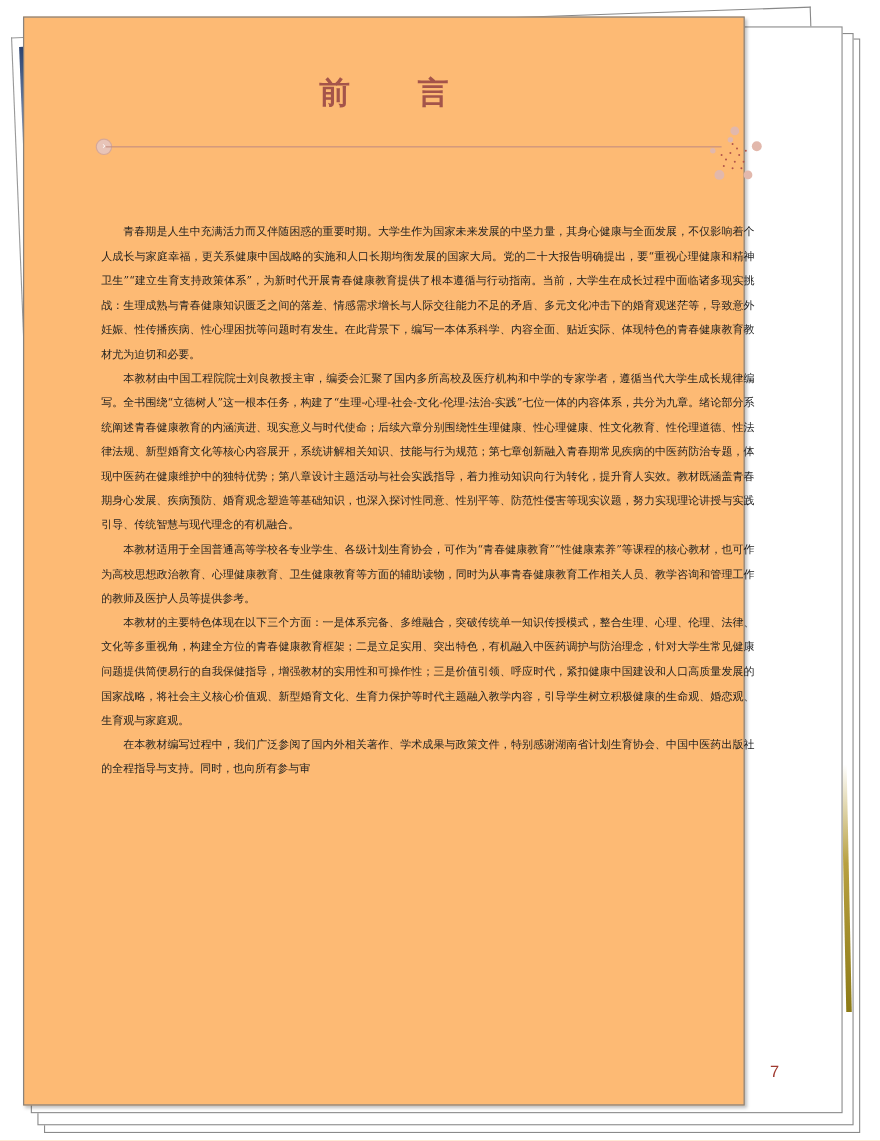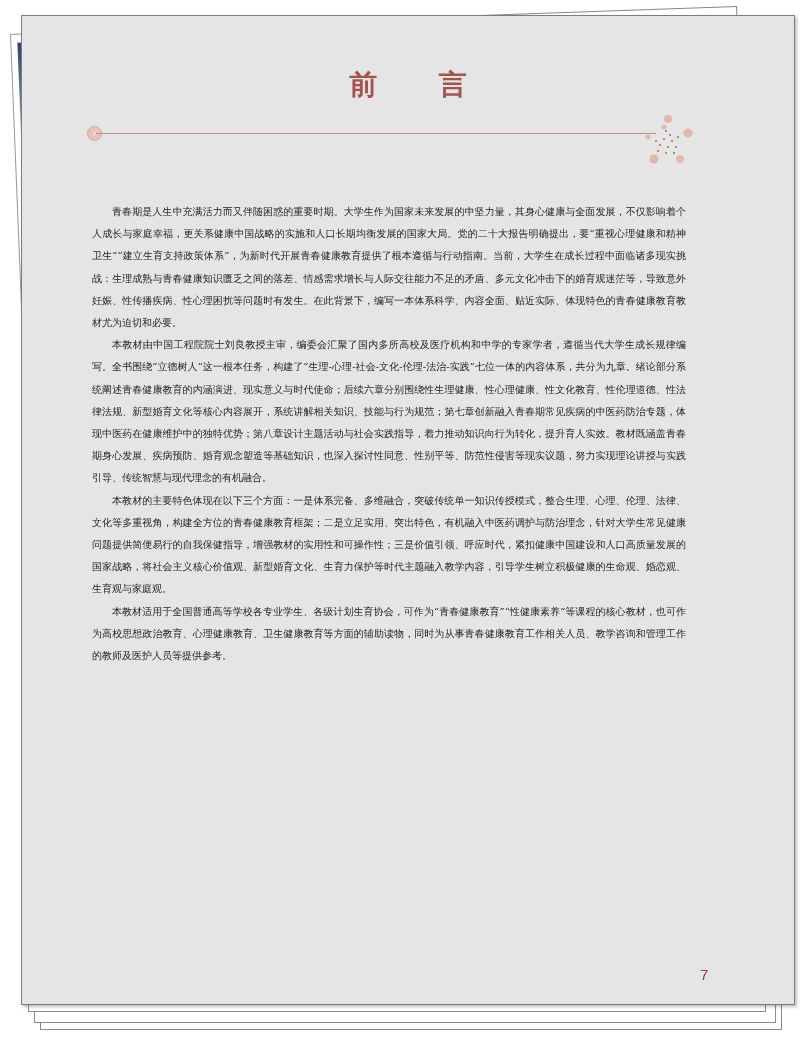--- a/index.html
+++ b/index.html
@@ -28,22 +28,22 @@
     position:absolute; left:420px; top:6px; width:316px; height:30px;
     border-top:1px solid #888; border-right:1px solid #888;
     transform:rotate(-2deg); transform-origin:top right; background:#fff;
   }
   .gold-strip {
     position:absolute; left:767px; top:695px; width:5px; height:225px;
     background:linear-gradient(#fff,#b8a040 40%,#8c7a16);
     transform:rotate(-1.2deg);
   }
   .page {
-    position:absolute; left:21px; top:15px; width:774px; height:990px;
-    background:#e5e5e5; border:1px solid #7d7d7d; box-sizing:border-box;
+    position:absolute; left:21px; top:15px; width:656px; height:990px;
+    background:#fdba74; border:1px solid #7d7d7d; box-sizing:border-box;
     box-shadow:2px 2px 3px rgba(0,0,0,0.25);
   }
   .title {
     position:absolute; left:0; right:0; top:50px; text-align:center;
     font-family:"DejaVu Sans","Liberation Sans",sans-serif;
     font-weight:bold; font-size:28px; letter-spacing:26px;
     color:#a4544a; text-indent:26px;
   }
   .rule {
     position:absolute; left:74px; top:117px; width:560px; height:1px;
@@ -106,18 +106,19 @@
       <circle cx="36" cy="42" r="0.9"></circle>
         <circle cx="40" cy="26" r="0.9"></circle>
       <circle cx="18" cy="30" r="0.9"></circle>
         <circle cx="28" cy="42" r="0.9"></circle>
     </g>
   </svg>
 
   <div class="body-text">
     <p>青春期是人生中充满活力而又伴随困惑的重要时期。大学生作为国家未来发展的中坚力量，其身心健康与全面发展，不仅影响着个人成长与家庭幸福，更关系健康中国战略的实施和人口长期均衡发展的国家大局。党的二十大报告明确提出，要“重视心理健康和精神卫生”“建立生育支持政策体系”，为新时代开展青春健康教育提供了根本遵循与行动指南。当前，大学生在成长过程中面临诸多现实挑战：生理成熟与青春健康知识匮乏之间的落差、情感需求增长与人际交往能力不足的矛盾、多元文化冲击下的婚育观迷茫等，导致意外妊娠、性传播疾病、性心理困扰等问题时有发生。在此背景下，编写一本体系科学、内容全面、贴近实际、体现特色的青春健康教育教材尤为迫切和必要。</p>
     <p>本教材由中国工程院院士刘良教授主审，编委会汇聚了国内多所高校及医疗机构和中学的专家学者，遵循当代大学生成长规律编写。全书围绕“立德树人”这一根本任务，构建了“生理-心理-社会-文化-伦理-法治-实践”七位一体的内容体系，共分为九章。绪论部分系统阐述青春健康教育的内涵演进、现实意义与时代使命；后续六章分别围绕性生理健康、性心理健康、性文化教育、性伦理道德、性法律法规、新型婚育文化等核心内容展开，系统讲解相关知识、技能与行为规范；第七章创新融入青春期常见疾病的中医药防治专题，体现中医药在健康维护中的独特优势；第八章设计主题活动与社会实践指导，着力推动知识向行为转化，提升育人实效。教材既涵盖青春期身心发展、疾病预防、婚育观念塑造等基础知识，也深入探讨性同意、性别平等、防范性侵害等现实议题，努力实现理论讲授与实践引导、传统智慧与现代理念的有机融合。</p>
+    <p>本教材适用于全国普通高等学校各专业学生、各级计划生育协会，可作为“青春健康教育”“性健康素养”等课程的核心教材，也可作为高校思想政治教育、心理健康教育、卫生健康教育等方面的辅助读物，同时为从事青春健康教育工作相关人员、教学咨询和管理工作的教师及医护人员等提供参考。</p>
     <p>本教材的主要特色体现在以下三个方面：一是体系完备、多维融合，突破传统单一知识传授模式，整合生理、心理、伦理、法律、文化等多重视角，构建全方位的青春健康教育框架；二是立足实用、突出特色，有机融入中医药调护与防治理念，针对大学生常见健康问题提供简便易行的自我保健指导，增强教材的实用性和可操作性；三是价值引领、呼应时代，紧扣健康中国建设和人口高质量发展的国家战略，将社会主义核心价值观、新型婚育文化、生育力保护等时代主题融入教学内容，引导学生树立积极健康的生命观、婚恋观、生育观与家庭观。</p>
-    <p>本教材适用于全国普通高等学校各专业学生、各级计划生育协会，可作为“青春健康教育”“性健康素养”等课程的核心教材，也可作为高校思想政治教育、心理健康教育、卫生健康教育等方面的辅助读物，同时为从事青春健康教育工作相关人员、教学咨询和管理工作的教师及医护人员等提供参考。</p>
+    <p>在本教材编写过程中，我们广泛参阅了国内外相关著作、学术成果与政策文件，特别感谢湖南省计划生育协会、中国中医药出版社的全程指导与支持。同时，也向所有参与审</p>
   </div>
 
   <div class="page-num">7</div>
 </div>
 
 </body></html>

